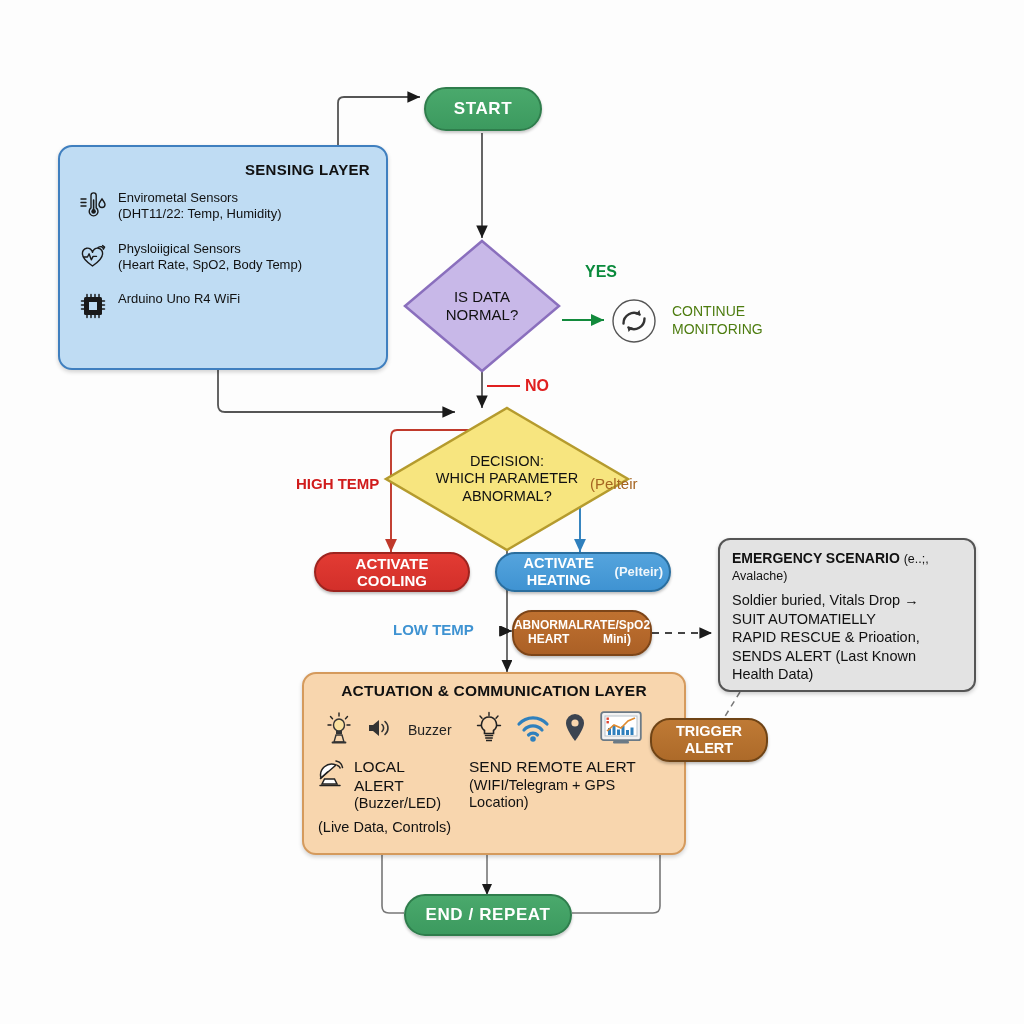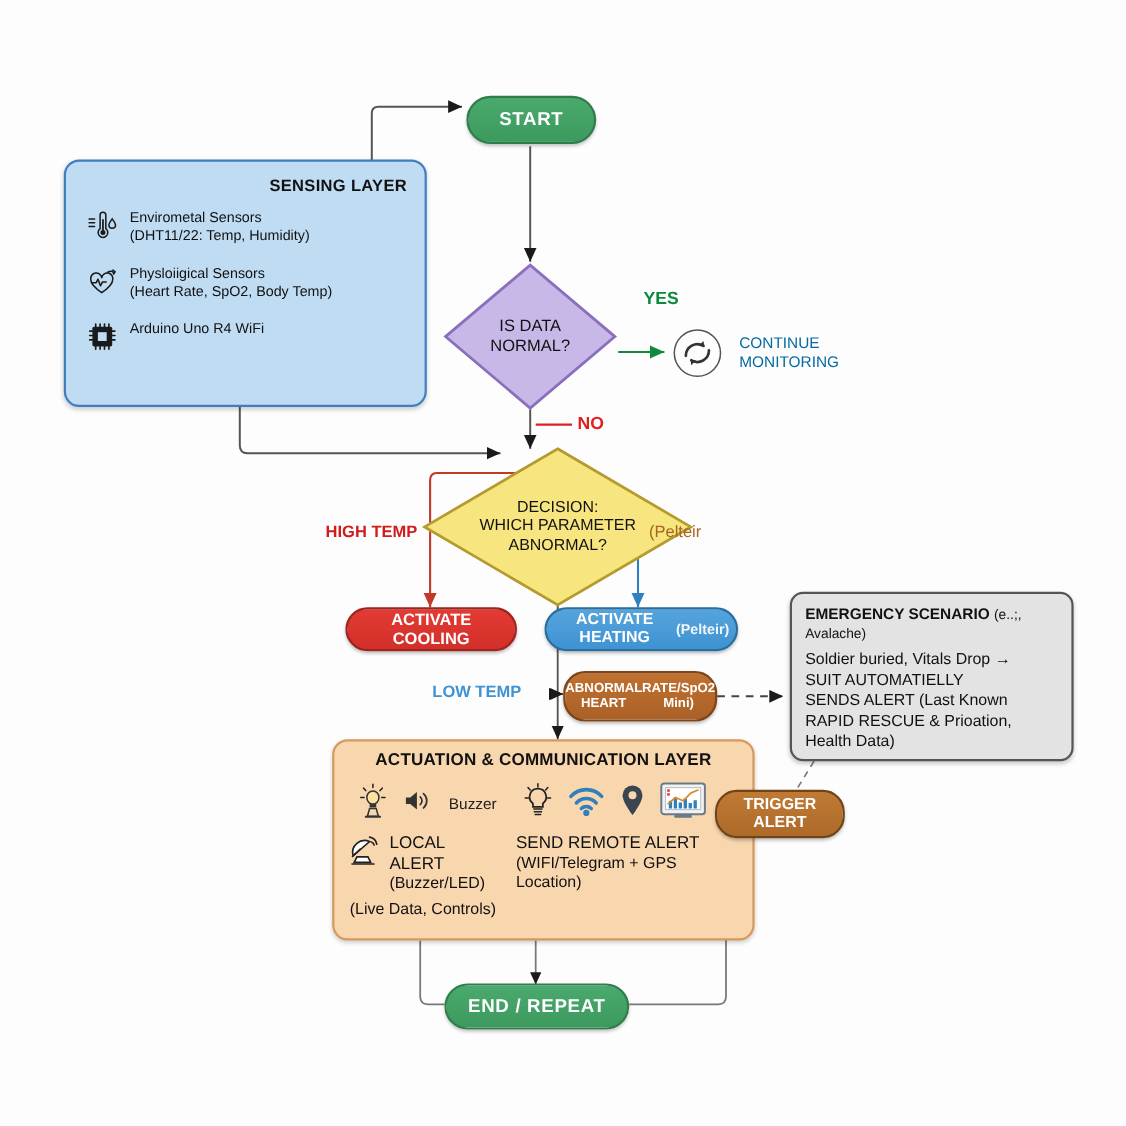--- a/index.html
+++ b/index.html
@@ -191,21 +191,21 @@
     white-space: nowrap;
   }
   .lbl-yes { color: #0a8a3c; font-size: 16px; }
   .lbl-no { color: #e02020; font-size: 16px; }
   .lbl-high { color: #d01c1c; font-size: 15px; }
   .lbl-low { color: #3f93d2; font-size: 15px; }
   .lbl-pelteir { color: #a66521; font-size: 15px; font-weight: normal; }
   .continue-text {
     position: absolute;
     font-size: 14px;
-    color: #0369a1;
+    color: #4d7c0f;
     line-height: 1.25;
     white-space: nowrap;
   }
   .loop-icon {
     position: absolute;
   }
 </style>
 </head>
 <body>
 
@@ -432,22 +432,22 @@
   </div>
 
   <div class="node emergency-panel" style="left:718px; top:538px; width:258px; height:154px;">
     <div class="emerg-title">
       <b>EMERGENCY SCENARIO</b>
       <span class="small">(e..;, Avalache)</span>
     </div>
     <div class="emerg-body">
       <div>Soldier buried, Vitals Drop →</div>
       <div>SUIT AUTOMATIELLY</div>
+      <div>RAPID RESCUE &amp; Prioation,</div>
       <div>SENDS ALERT (Last Known</div>
-      <div>RAPID RESCUE &amp; Prioation,</div>
       <div>Health Data)</div>
     </div>
   </div>
 
   <div class="node actuation-panel" style="left:302px; top:672px; width:384px; height:183px;">
     <div class="act-title">ACTUATION &amp; COMMUNICATION LAYER</div>
 
     <div class="icon-row">
 
       <span>

